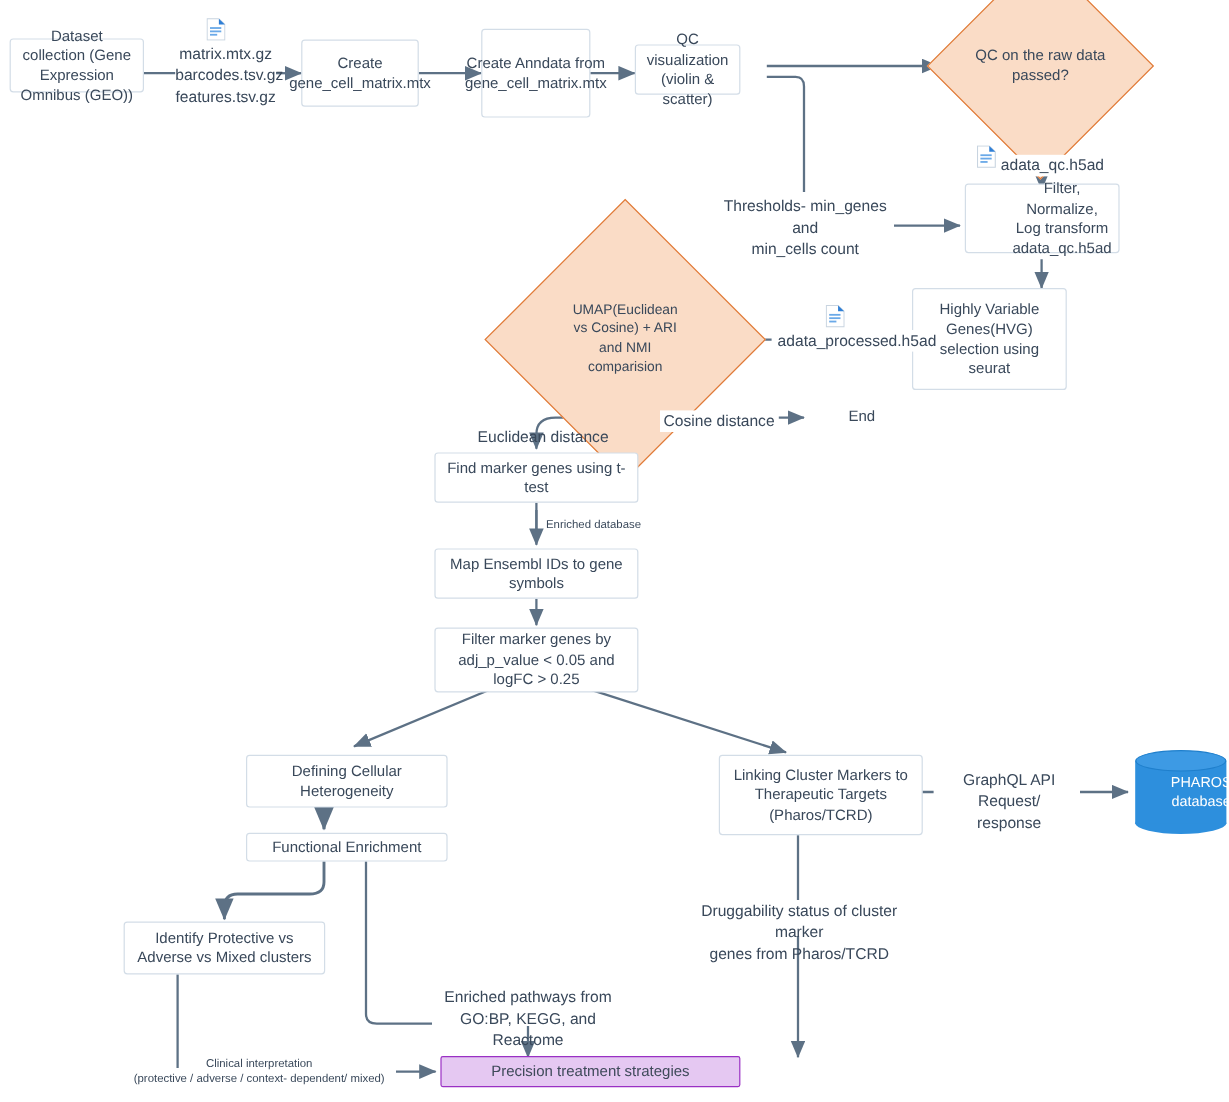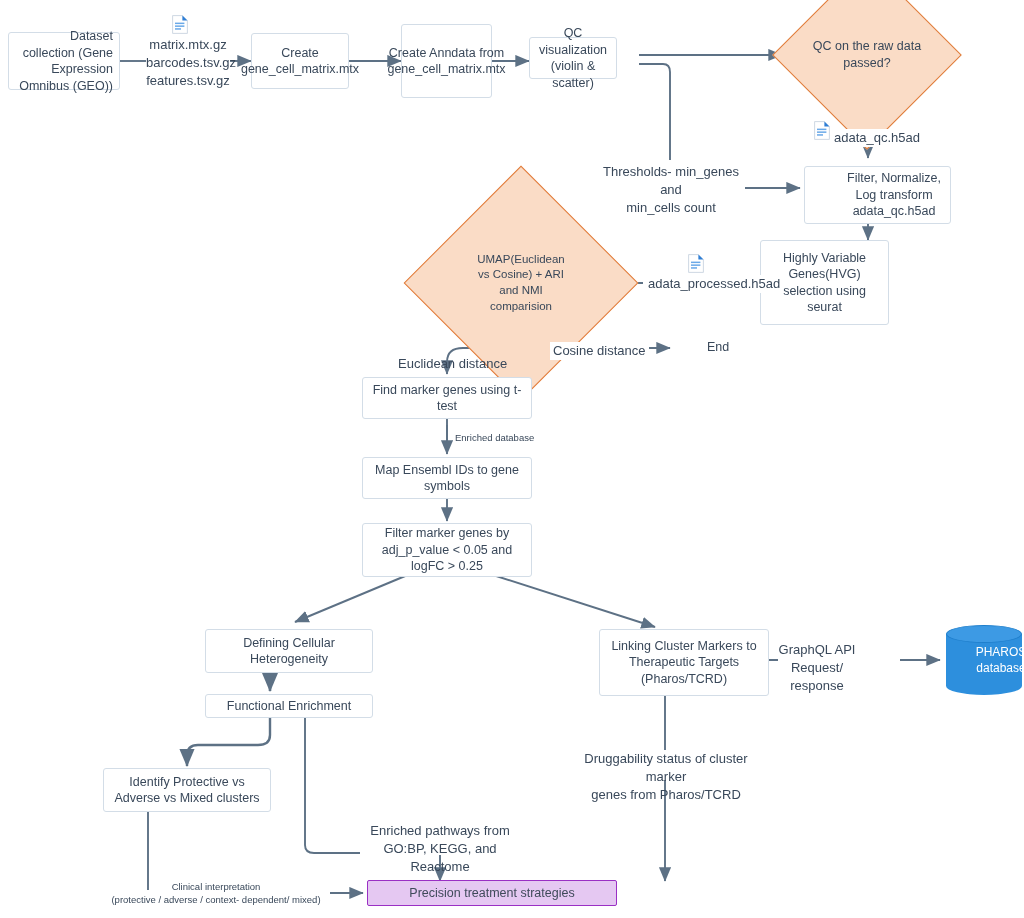--- a/index.html
+++ b/index.html
@@ -229,42 +229,42 @@
       <path d="M665,780 L665,881" marker-end="url(#arr)"></path>
 
       <path d="M778,660 L745,660" marker-end="url(#arr)"></path>
 
       <path d="M900,660 L940,660" marker-end="url(#arr)"></path>
 
       <path d="M447,425 L447,443"></path>
     </g>
   </svg>
 
-  <div class="node box" style="left:8px; top:32px; width:112px; height:58px;text-align:right;">
+  <div class="node box" style="left:8px; top:32px; width:112px; height:45px;">
     <span>Dataset collection (Gene Expression Omnibus (GEO))</span>
   </div>
 
   <div class="node box" style="left:251px; top:33px; width:98px; height:56px;">
     <span>Create gene_cell_matrix.mtx</span>
   </div>
 
   <div class="node box" style="left:401px; top:24px; width:91px; height:74px;">
     <span>Create Anndata from gene_cell_matrix.mtx</span>
   </div>
 
   <div class="node box" style="left:529px; top:37px; width:88px; height:42px;">
     <span>QC visualization (violin &amp; scatter)</span>
   </div>
 
   <div class="diamond-wrap" style="left:800px; top:-12px; width:134px; height:134px;">
     <div class="diamond-shape"></div>
     <div class="diamond-label">QC on the raw data passed?</div>
   </div>
 
-  <div class="node box" style="left:804px; top:166px; width:147px; height:58px;padding-left:39px;">
+  <div class="node box" style="left:804px; top:153px; width:129px; height:58px;padding-left:39px;">
     <span>Filter, Normalize, Log transform adata_qc.h5ad</span>
   </div>
 
   <div class="node box" style="left:760px; top:240px; width:129px; height:85px;">
     <span>Highly Variable Genes(HVG) selection using seurat</span>
   </div>
 
   <div class="diamond-wrap" style="left:438px; top:200px; width:166px; height:166px;">
     <div class="diamond-shape"></div>
     <div class="diamond-label" style="font-size:11.5px; padding:0 34px;">UMAP(Euclidean vs Cosine) + ARI and NMI comparision</div>
@@ -370,21 +370,21 @@
   </div>
 
   <div class="edge-label el-12" style="left:550px; top:342px; background:#ffffff; padding:0 3px;">
     <span>Cosine distance</span>
   </div>
 
   <div class="edge-label el-10" style="left:455px; top:431px;">
     <span>Enriched database</span>
   </div>
 
-  <div class="edge-label el-12" style="left:763px; top:641px; width:108px;">
+  <div class="edge-label el-12" style="left:787px; top:641px; width:108px;">
     <div>GraphQL API Request/</div>
     <div>response</div>
   </div>
 
   <div class="edge-label el-12" style="left:572px; top:750px; width:188px;">
     <div>Druggability status of cluster marker</div>
     <div>genes from Pharos/TCRD</div>
   </div>
 
   <div class="edge-label el-12" style="left:362px; top:822px; width:156px;">

